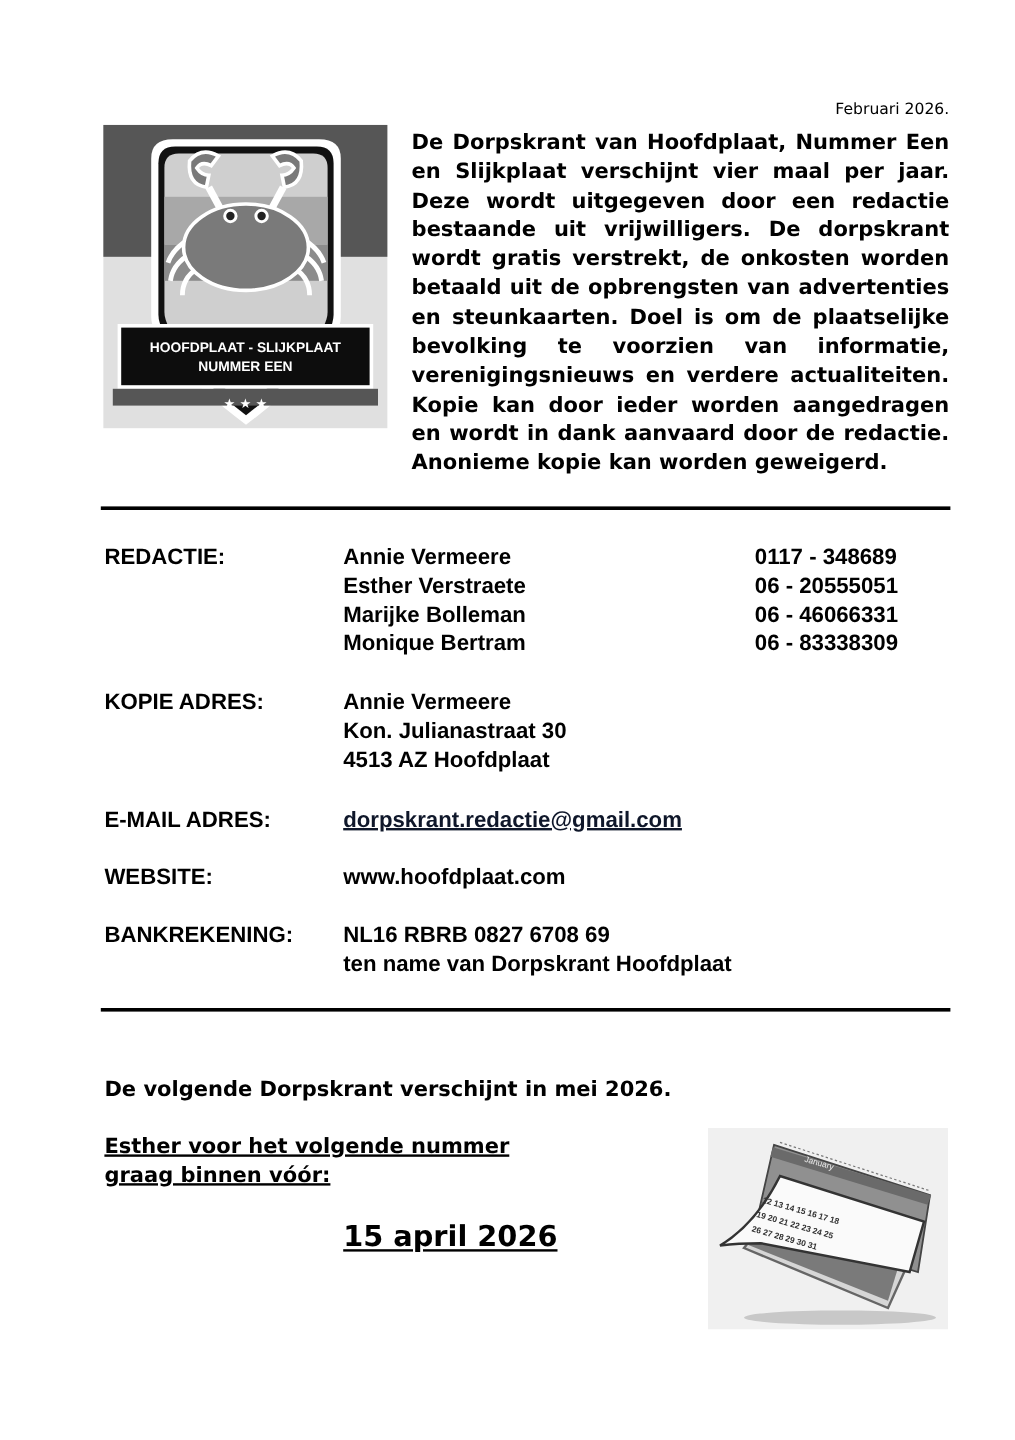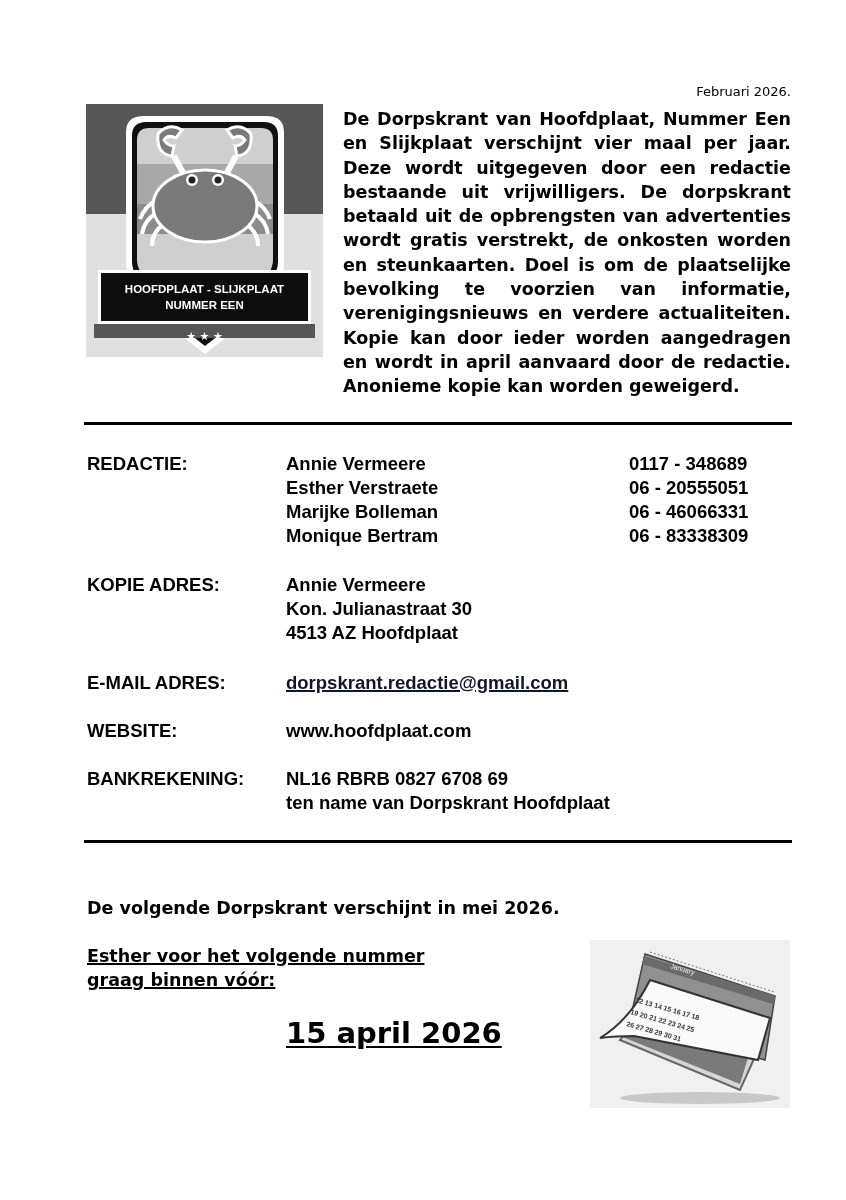--- a/index.html
+++ b/index.html
@@ -21,21 +21,21 @@
   .info { font-family: "Liberation Sans", sans-serif; font-weight: bold; font-size: 18.5px; line-height: 24.5px; }
   .lbl { left: 87px; text-decoration-thickness: 2px; text-underline-offset: 2px; }
   .val { left: 286px; }
   .phone { left: 629px; }
   .link { color: #0f172a; text-decoration: underline; text-decoration-thickness: 2px; }
 
   
   #next { left: 87px; top: 898px; font-size: 17.5px; font-weight: bold; }
   #copy { left: 87px; top: 944px; font-size: 17.5px; font-weight: bold; line-height: 24px;
           text-decoration: underline; text-decoration-thickness: 2px; }
-  #deadline { left: 286px; top: 1016px; font-size: 29px; font-weight: bold;
+  #deadline { left: 286px; top: 1016px; font-size: 24px; font-weight: bold;
               text-decoration: underline; text-decoration-thickness: 2px; text-underline-offset: 3px; }
   #calendar { left: 590px; top: 940px; width: 200px; height: 168px; }
 </style>
 </head>
 <body>
 
 <div id="logo" class="abs">
   <svg width="237" height="253" viewBox="0 0 237 253" xmlns="http://www.w3.org/2000/svg">
     <rect x="0" y="0" width="237" height="253" fill="#e0e0e0"></rect>
     <rect x="0" y="0" width="237" height="110" fill="#565656"></rect>
@@ -75,27 +75,27 @@
   </svg>
 </div>
 
 <div id="date" class="abs">Februari 2026.</div>
 
 <div id="intro" class="abs">
   <span>De Dorpskrant van Hoofdplaat, Nummer Een</span>
   <span>en Slijkplaat verschijnt vier maal per jaar.</span>
   <span>Deze wordt uitgegeven door een redactie</span>
   <span>bestaande uit vrijwilligers. De dorpskrant</span>
+  <span>wordt gratis verstrekt, de onkosten worden</span>
   <span>betaald uit de opbrengsten van advertenties</span>
-  <span>wordt gratis verstrekt, de onkosten worden</span>
   <span>en steunkaarten. Doel is om de plaatselijke</span>
   <span>bevolking te voorzien van informatie,</span>
   <span>verenigingsnieuws en verdere actualiteiten.</span>
   <span>Kopie kan door ieder worden aangedragen</span>
-  <span>en wordt in april aanvaard door de redactie.</span>
+  <span>en wordt in dank aanvaard door de redactie.</span>
   <span class="last">Anonieme kopie kan worden geweigerd.</span>
 </div>
 
 <div class="abs rule" style="top:422px;"></div>
 
 <div class="abs info lbl" style="top:452px;">REDACTIE:</div>
 <div class="abs info val" style="top:452px;">Annie Vermeere</div>
 <div class="abs info phone" style="top:452px;">0117 - 348689</div>
 <div class="abs info val" style="top:476px;">Esther Verstraete</div>
 <div class="abs info phone" style="top:476px;">06 - 20555051</div>

